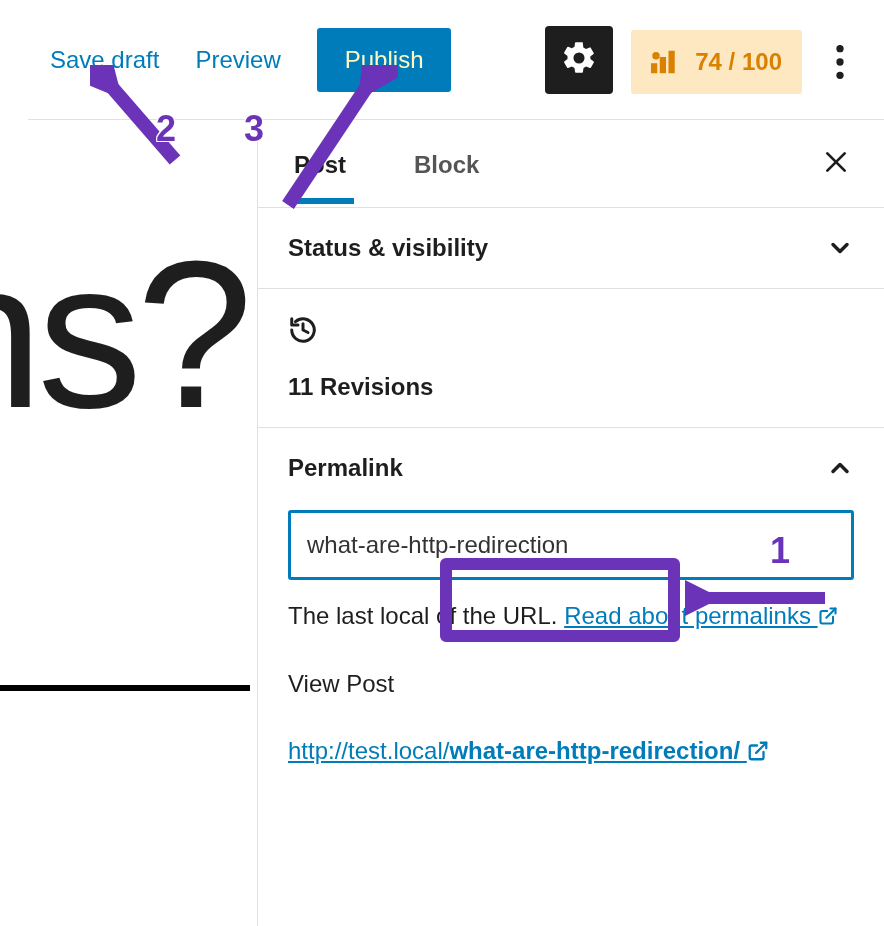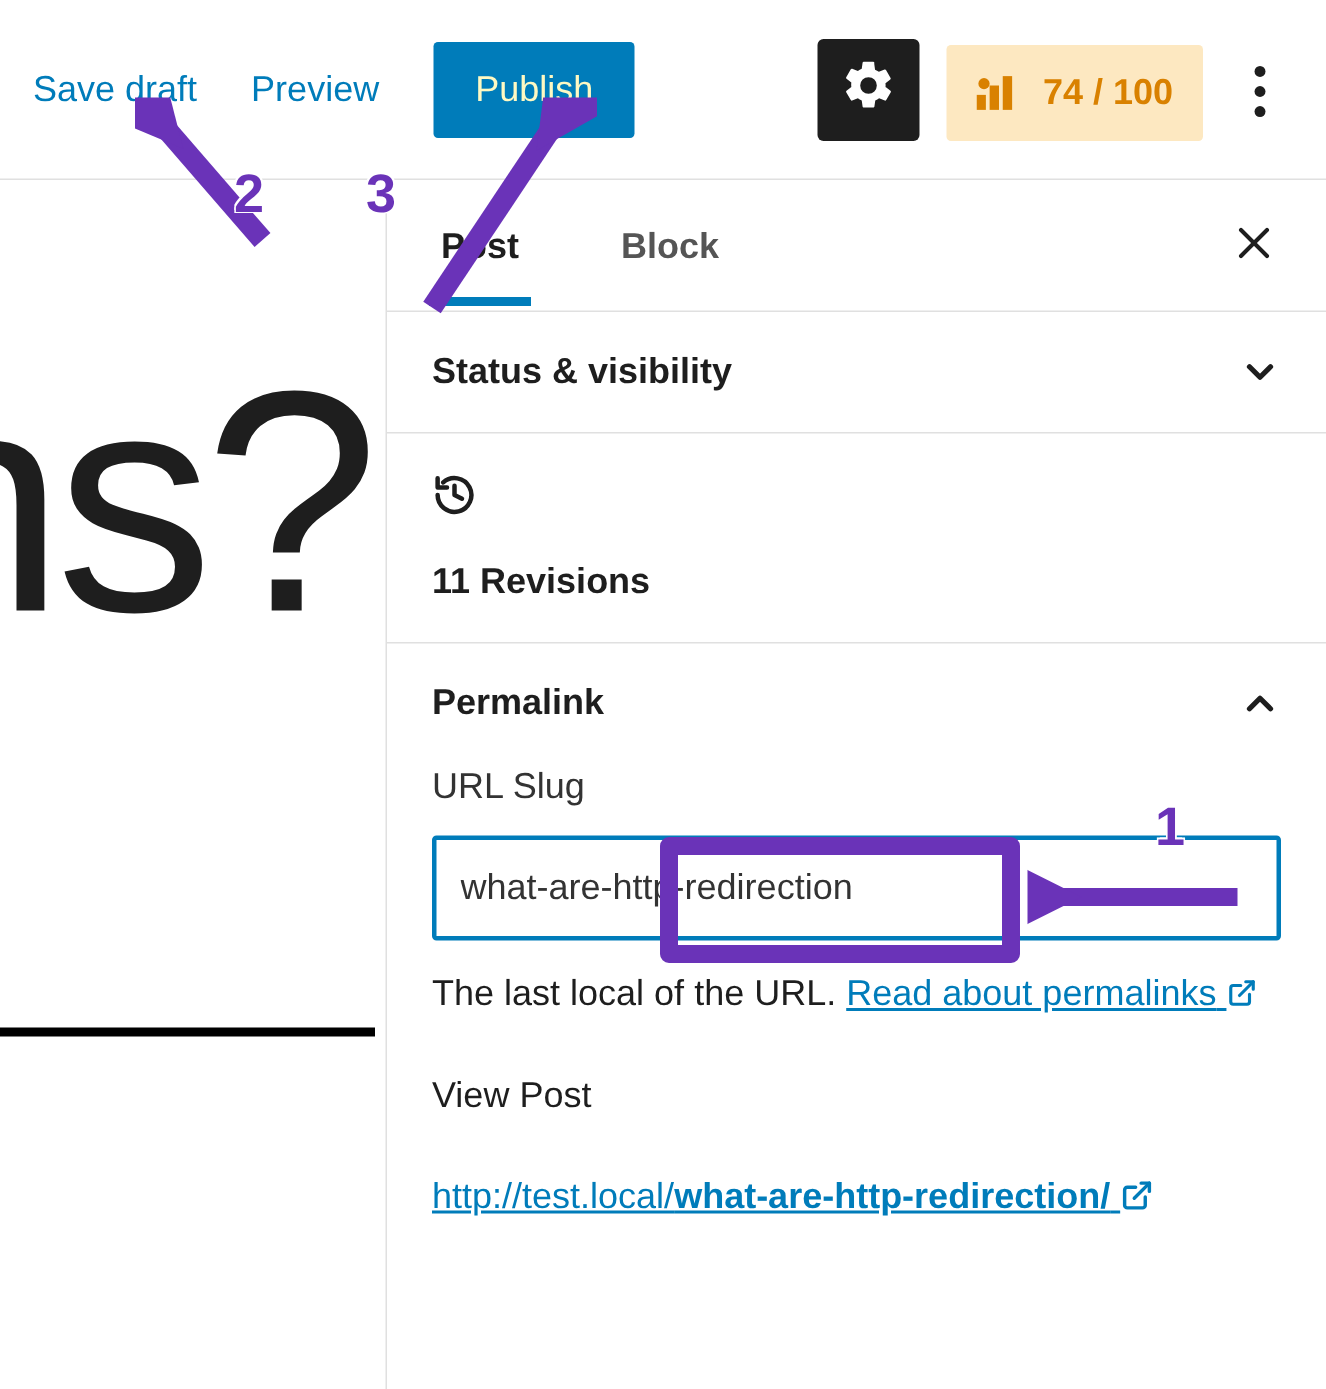--- a/index.html
+++ b/index.html
@@ -24,20 +24,21 @@
     position: relative;
   }
   
   .topbar {
     display: flex;
     align-items: center;
     gap: 28px;
     padding: 24px 24px 24px 22px;
     border-bottom: 1px solid var(--border);
     min-height: 120px;
+    margin-left: 28px;
   }
   .topbar-left { display:flex; align-items:center; gap:36px; }
   .link-btn {
     font-size: 24px;
     font-weight: 400;
     color: var(--wp-blue);
     background: none; border: none; padding: 0;
   }
   .publish-btn {
     font-size: 24px;
@@ -296,21 +297,20 @@
       <div class="panel-header">
         <span>Permalink</span>
         <span class="chev">
           <svg width="28" height="28" viewBox="0 0 24 24" fill="none" stroke="#1e1e1e" stroke-width="3" stroke-linecap="round" stroke-linejoin="round">
               <polyline points="6 15 12 9 18 15"></polyline>
             </svg>
         </span>
       </div>
 
       <div class="panel-body">
-        <div class="field-label">URL Slug</div>
         <input class="slug-input" type="text" value="what-are-http-redirection" style="">
 
         <div class="help-text">
           <span>The last local of the URL. </span><a href="#"><span>Read about permalinks</span>
             <span>
               <svg width="20" height="20" viewBox="0 0 24 24" fill="none" stroke="#007cba" stroke-width="2.5" stroke-linecap="round" stroke-linejoin="round" style="vertical-align:-2px;">
                   <path d="M18 13v6a2 2 0 0 1-2 2H5a2 2 0 0 1-2-2V8a2 2 0 0 1 2-2h6"></path>
                   <polyline points="15 3 21 3 21 9"></polyline>
                   <line x1="10" y1="14" x2="21" y2="3"></line>
                 </svg>

